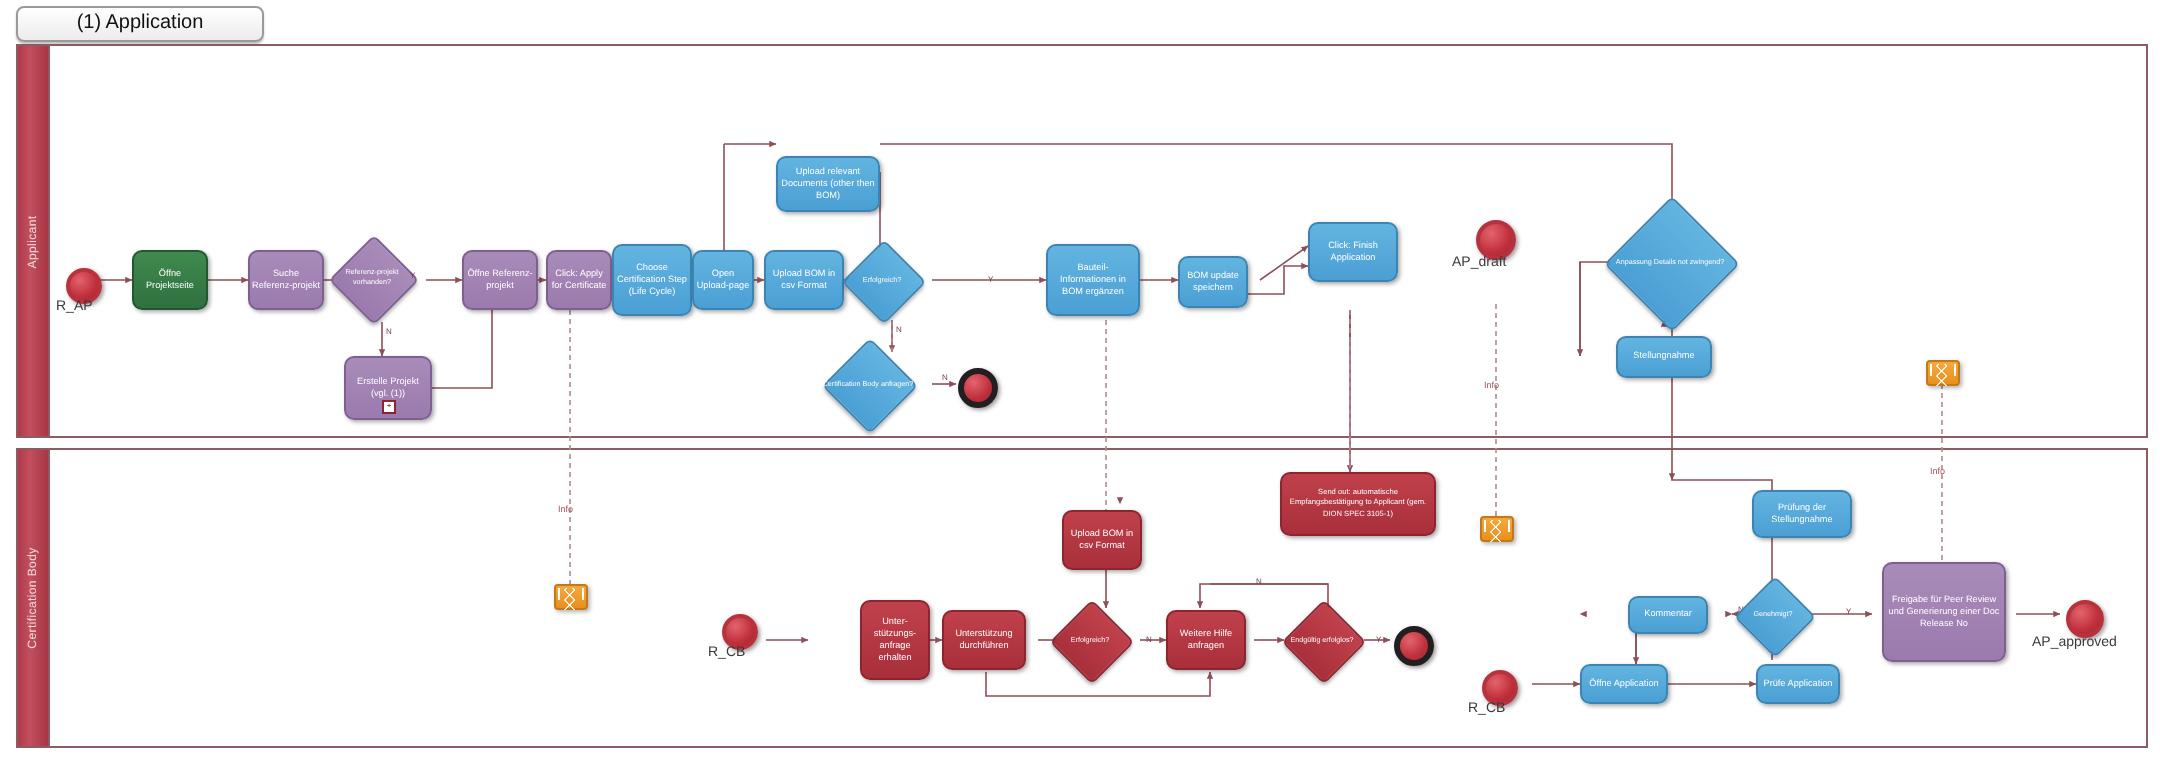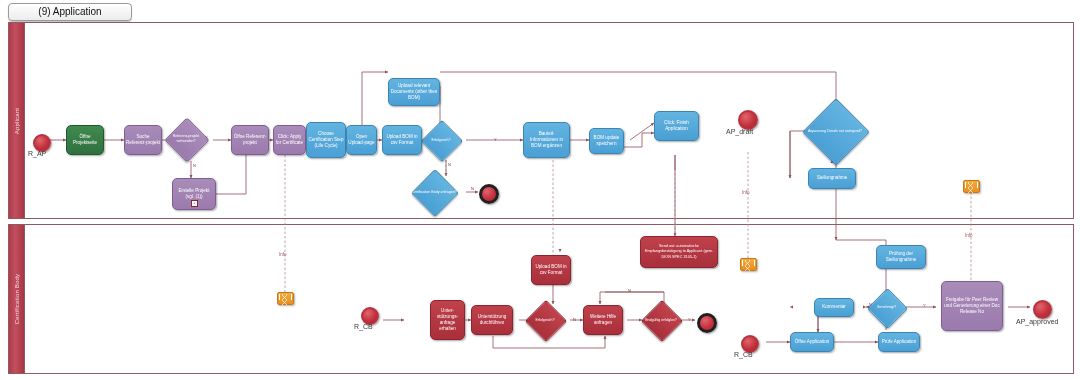--- a/index.html
+++ b/index.html
@@ -88,21 +88,21 @@
   .flowlbl{position:absolute;font-size:4px;color:#7a3a42;}
   .infolbl{position:absolute;font-size:4.5px;color:#a0525c;}
   .plus{position:absolute;width:5px;height:5px;border:1px solid #8b2530;
         background:#fff;color:#8b2530;font-size:4px;line-height:4px;text-align:center;}
 </style>
 </head>
 <body>
 
 <div id="stage">
 
-  <div class="pool-tab">(9) Application</div>
+  <div class="pool-tab">(1) Application</div>
 
   <div class="lane" style="left:8px;top:22px;width:1064px;height:195px;">
     <div class="lane-hdr">
       <span>Applicant</span>
     </div>
   </div>
   <div class="lane" style="left:8px;top:224px;width:1064px;height:148px;">
     <div class="lane-hdr">
       <span>Certification Body</span>
     </div>

